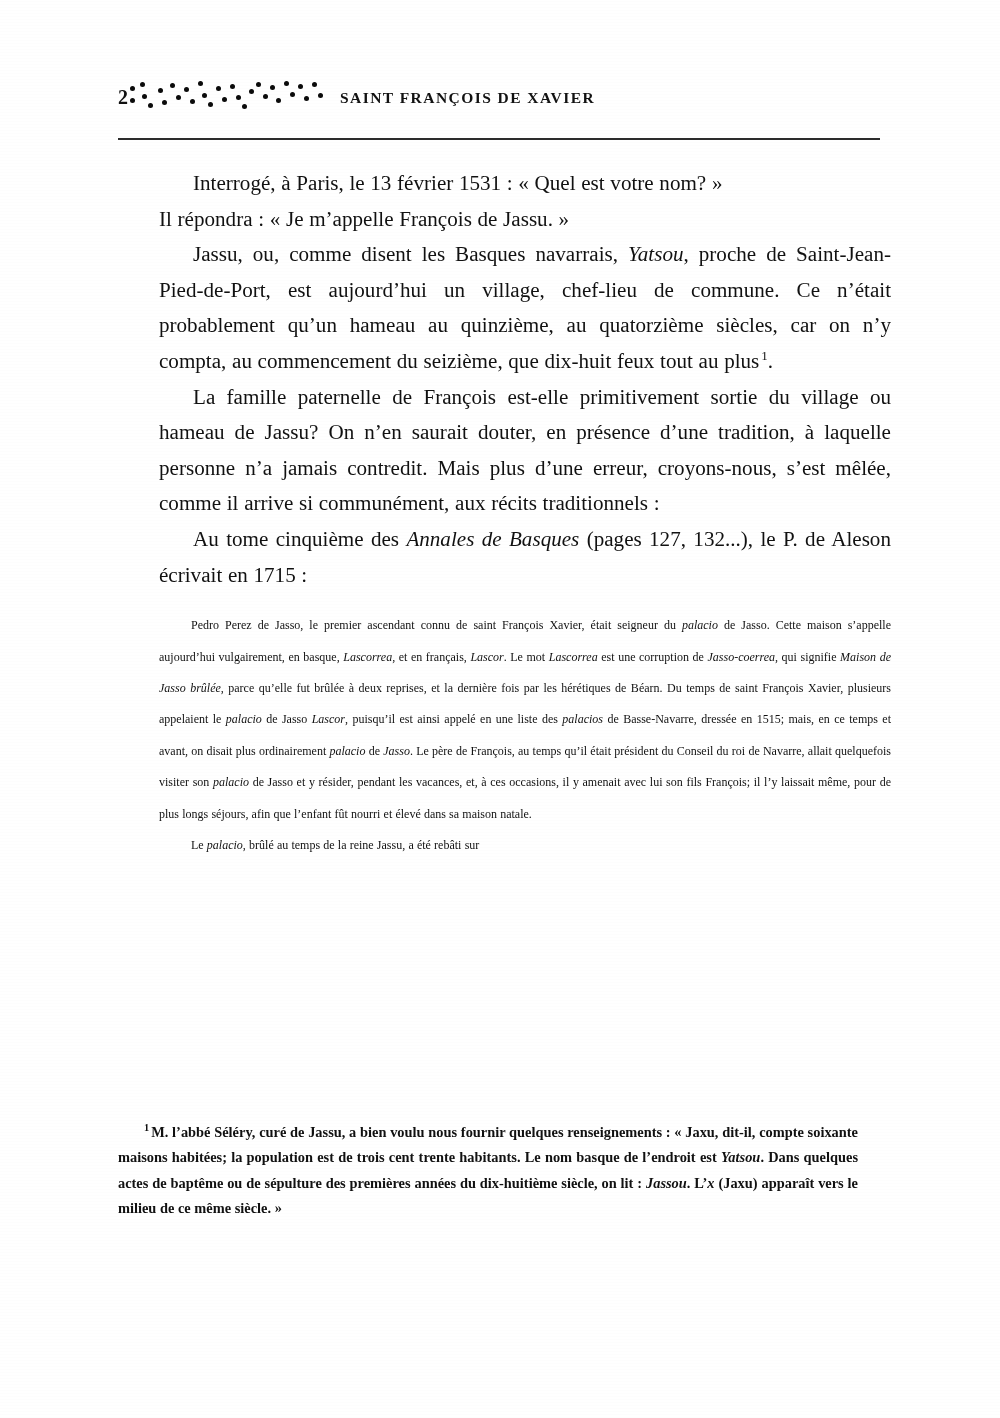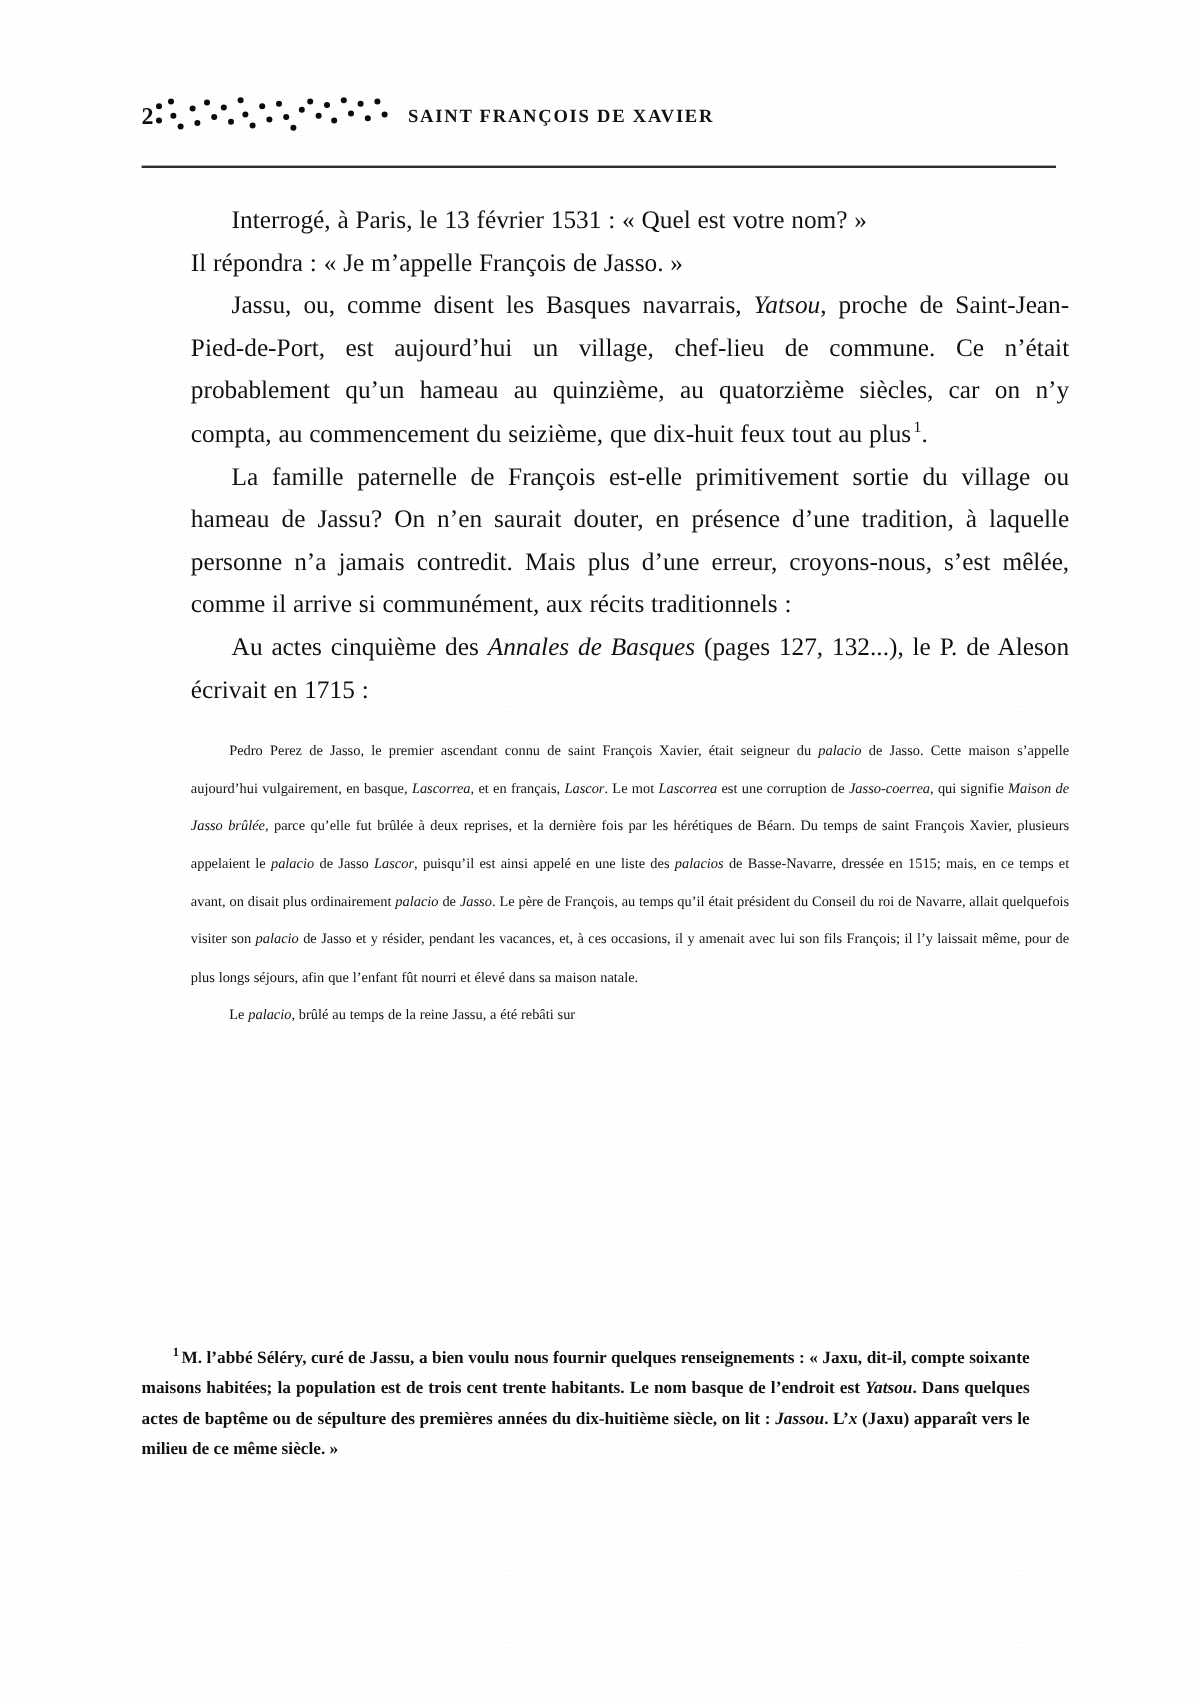--- a/index.html
+++ b/index.html
@@ -207,24 +207,24 @@
       </span>
 
     <span class="head-title">SAINT FRANÇOIS DE XAVIER</span>
   </div>
 
   <div class="head-rule"></div>
 
   <div class="column">
     <div class="body-text">
         <p><span>Interrogé, à Paris, le 13 février 1531 : « Quel est votre nom? »</span></p>
-        <p class="noindent"><span>Il répondra : « Je m’appelle François de Jasso. »</span></p>
+        <p class="noindent"><span>Il répondra : « Je m’appelle François de Jassu. »</span></p>
         <p><span>Jassu, ou, comme disent les Basques navarrais, </span><i>Yatsou</i><span>, proche de Saint-Jean-Pied-de-Port, est aujourd’hui un village, chef-lieu de commune. Ce n’était probablement qu’un hameau au quinzième, au quatorzième siècles, car on n’y compta, au commencement du seizième, que dix-huit feux tout au plus</span><sup class="fn">1</sup><span>.</span></p>
         <p><span>La famille paternelle de François est-elle primitivement sortie du village ou hameau de Jassu? On n’en saurait douter, en présence d’une tradition, à laquelle personne n’a jamais contredit. Mais plus d’une erreur, croyons-nous, s’est mêlée, comme il arrive si communément, aux récits traditionnels :</span></p>
-        <p><span>Au actes cinquième des </span><i>Annales de Basques</i><span> (pages 127, 132...), le P. de Aleson écrivait en 1715 :</span></p>
+        <p><span>Au tome cinquième des </span><i>Annales de Basques</i><span> (pages 127, 132...), le P. de Aleson écrivait en 1715 :</span></p>
       </div>
     <div class="extract">
         <p><span>Pedro Perez de Jasso, le premier ascendant connu de saint François Xavier, était seigneur du </span><i>palacio</i><span> de Jasso. Cette maison s’appelle aujourd’hui vulgairement, en basque, </span><i>Lascorrea</i><span>, et en français, </span><i>Lascor</i><span>. Le mot </span><i>Lascorrea</i><span> est une corruption de </span><i>Jasso-coerrea</i><span>, qui signifie </span><i>Maison de Jasso brûlée</i><span>, parce qu’elle fut brûlée à deux reprises, et la dernière fois par les hérétiques de Béarn. Du temps de saint François Xavier, plusieurs appelaient le </span><i>palacio</i><span> de Jasso </span><i>Lascor</i><span>, puisqu’il est ainsi appelé en une liste des </span><i>palacios</i><span> de Basse-Navarre, dressée en 1515; mais, en ce temps et avant, on disait plus ordinairement </span><i>palacio</i><span> de </span><i>Jasso</i><span>. Le père de François, au temps qu’il était président du Conseil du roi de Navarre, allait quelquefois visiter son </span><i>palacio</i><span> de Jasso et y résider, pendant les vacances, et, à ces occasions, il y amenait avec lui son fils François; il l’y laissait même, pour de plus longs séjours, afin que l’enfant fût nourri et élevé dans sa maison natale.</span></p>
         <p><span>Le </span><i>palacio</i><span>, brûlé au temps de la reine Jassu, a été rebâti sur</span></p>
       </div>
   </div>
 
   <div class="footnote">
       <p><span class="marker">1</span><span>M. l’abbé Séléry, curé de Jassu, a bien voulu nous fournir quelques renseignements : « Jaxu, dit-il, compte soixante maisons habitées; la population est de trois cent trente habitants. Le nom basque de l’endroit est </span><i>Yatsou</i><span>. Dans quelques actes de baptême ou de sépulture des premières années du dix-huitième siècle, on lit : </span><i>Jassou</i><span>. L’</span><i>x</i><span> (Jaxu) apparaît vers le milieu de ce même siècle. »</span></p>
     </div>

